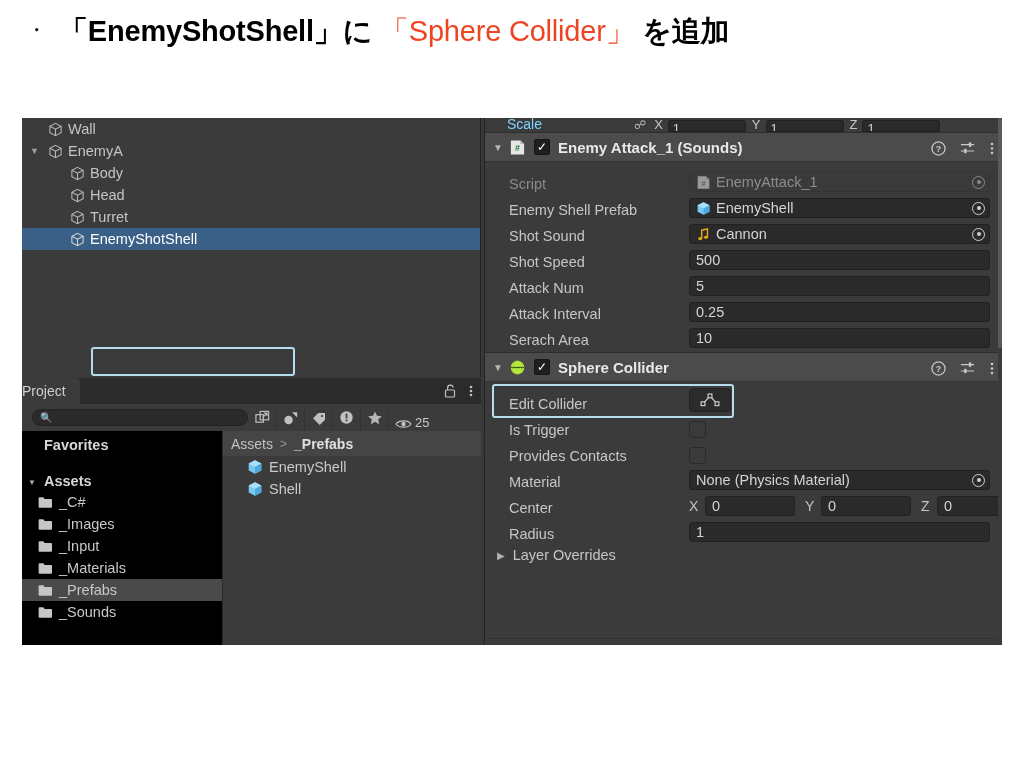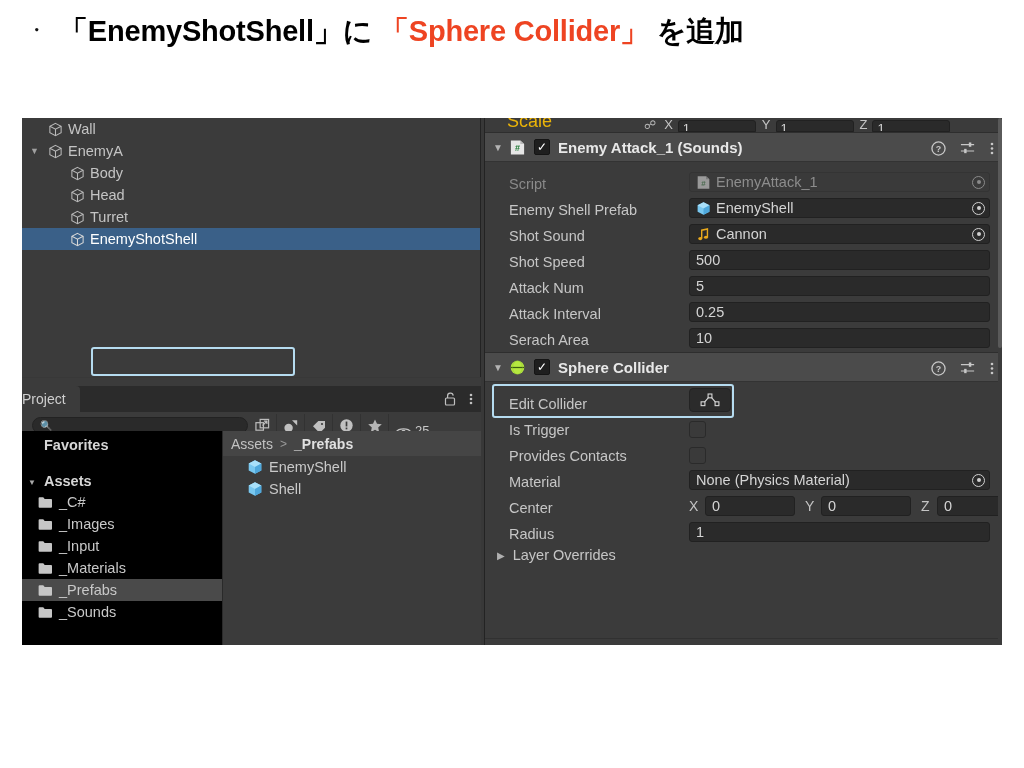--- a/index.html
+++ b/index.html
@@ -25,21 +25,21 @@
     white-space: nowrap;
   }
   .title-bullet {
     font-size: 21px; color: #111; margin-right: 12px; line-height: 1;
     position: relative; top: -4px;
   }
   .title-text {
     font-size: 29px; font-weight: bold; color: #000;
     letter-spacing: -0.2px;
   }
-  .title-accent { color: #ee4422; font-weight: bold; }
+  .title-accent { color: #ee4422; font-weight: normal; }
 
   
   #unity {
     position: absolute;
     left: 22px; top: 118px;
     width: 980px; height: 527px;
     background: #383838;
     overflow: hidden;
   }
 
@@ -79,21 +79,21 @@
     background: #232323;
   }
 
   
   .project {
     position: absolute; left: 0; top: 260px;
     width: 459px; height: 267px;
     background: #3b3b3b;
   }
   .proj-tabbar {
-    position: relative; height: 26px; background: #2b2b2b; margin-top: 8px;
+    position: relative; height: 26px; background: #2b2b2b;
   }
   .proj-tab {
     position: absolute; left: -14px; top: 0;
     height: 26px; padding: 0 14px 0 14px;
     display: flex; align-items: center;
     background: #3b3b3b; color: #cfcfcf; font-size: 14px;
     border-top-left-radius: 4px; border-top-right-radius: 4px;
   }
   .proj-tab-icons {
     position: absolute; right: 8px; top: 0; height: 26px;
@@ -181,21 +181,21 @@
     position: absolute; left: 0; top: 0; width: 4px; height: 230px;
     background: #5a5a5a; border-radius: 2px; display: block;
   }
 
   
   .scale-row {
     position: relative; height: 14px; overflow: hidden;
     background: #3b3b3b;
     display: flex; align-items: flex-end;
   }
-  .scale-label { color: #eab308; font-size: 18px; margin-left: 22px; }
+  .scale-label { color: #7dd3fc; font-size: 14px; margin-left: 22px; }
   .scale-link { color: #b8b8b8; font-size: 12px; margin-left: 92px; }
   .scale-axes { display: flex; align-items: flex-end; margin-left: 8px; gap: 6px; }
   .scale-ax { display: flex; align-items: flex-end; gap: 5px; }
   .scale-ax span { color: #c4c4c4; font-size: 13px; }
   .scale-ax i {
     display: block; width: 78px; height: 12px;
     background: #2a2a2a; border: 1px solid #212121;
     border-top-left-radius: 3px; border-top-right-radius: 3px;
     color: #d2d2d2; font-style: normal; font-size: 13px;
     padding-left: 4px; overflow: hidden;

